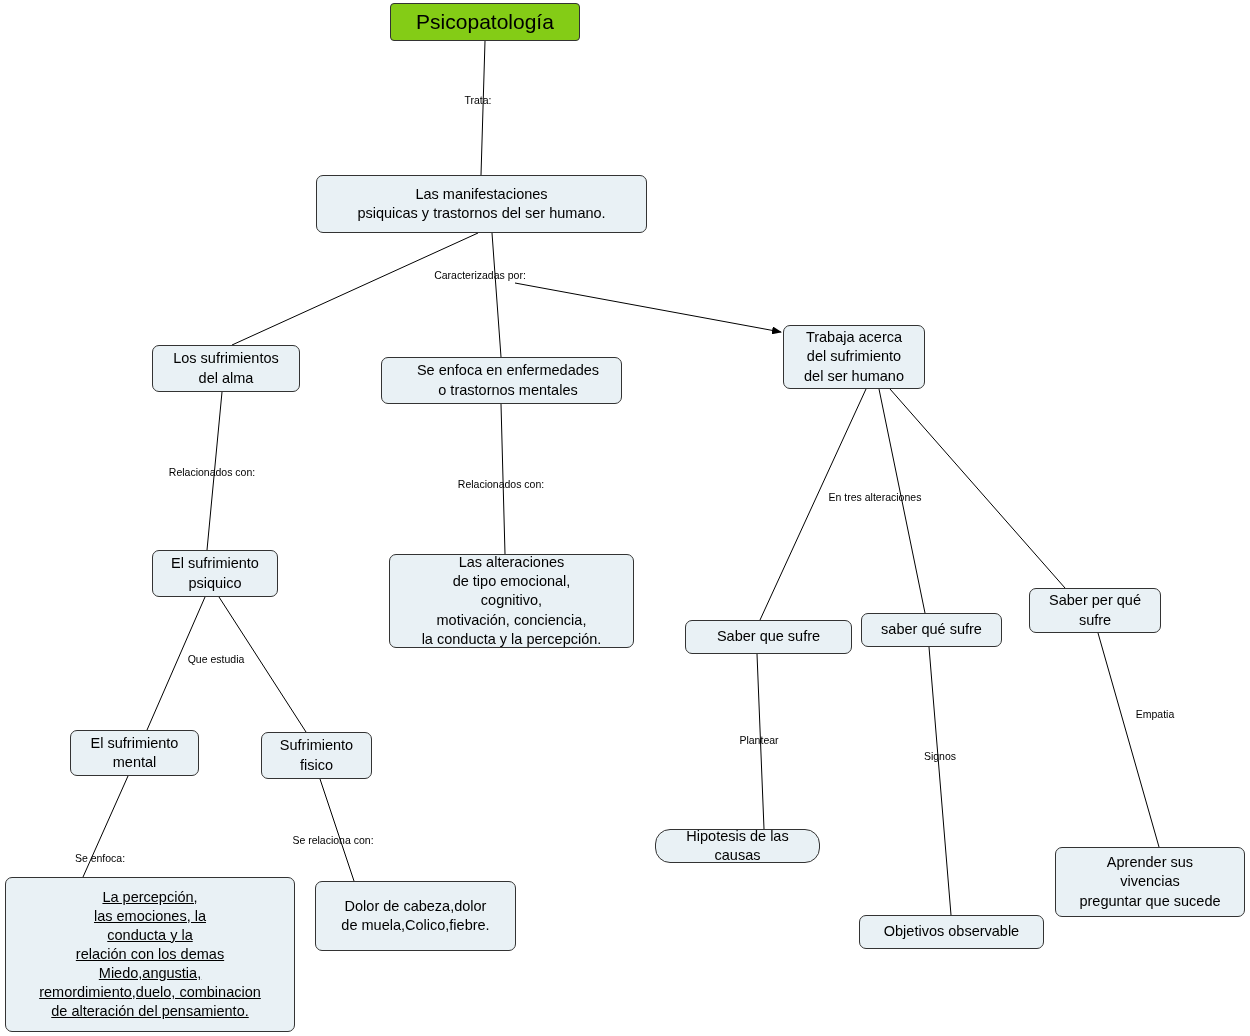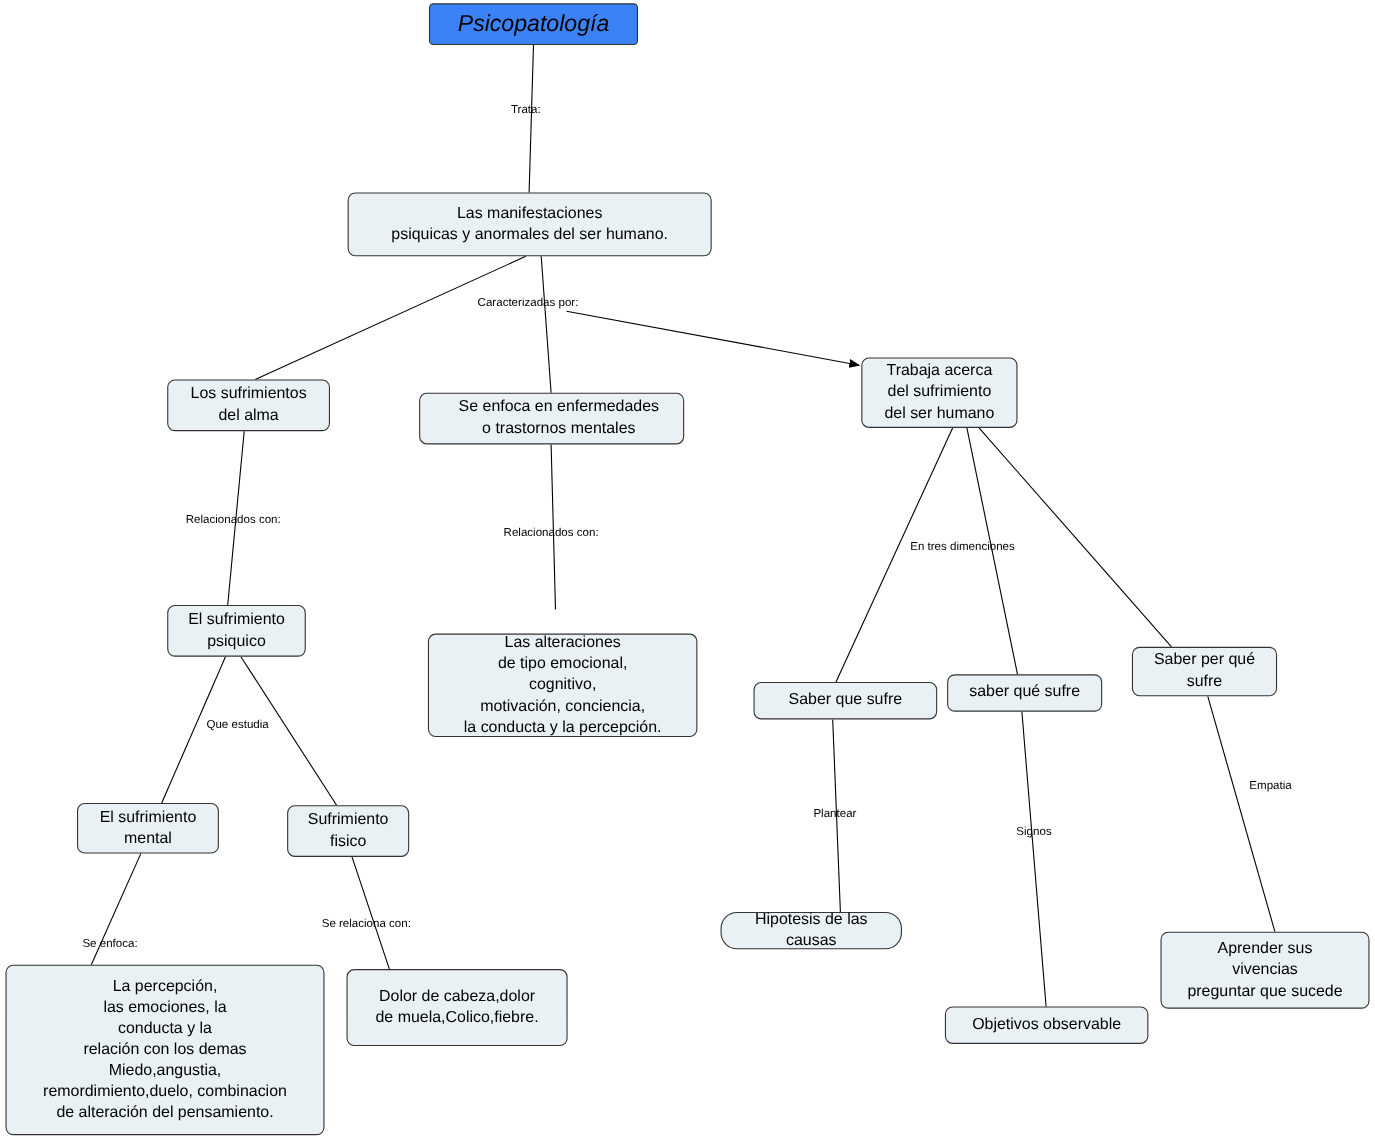--- a/index.html
+++ b/index.html
@@ -35,22 +35,21 @@
     text-align: center;
     display: flex;
     align-items: center;
     justify-content: center;
     padding: 4px 8px;
     white-space: pre-line;
   }
   .node.title {
     font-size: 21px;
     border-radius: 4px;
-    background: #3b82f6;
-    font-style: italic;
+    background: #84cc16;
   }
   .edge-label {
     position: absolute;
     font-size: 10.5px;
     color: #000000;
     white-space: nowrap;
     transform: translate(-50%, -50%);
     text-align: center;
   }
 </style>
@@ -79,64 +78,64 @@
         <line x1="128" y1="776" x2="83" y2="877"></line>
         <line x1="320" y1="779" x2="354" y2="881"></line>
         <line x1="757" y1="654" x2="764" y2="829"></line>
         <line x1="929" y1="647" x2="951" y2="915"></line>
         <line x1="1098" y1="633" x2="1159" y2="847"></line>
       </g>
   </svg>
   <div id="nodes-layer">
       <div class="node title" style="left: 390px; top: 3px; width: 190px; height: 38px;">Psicopatología</div>
       <div class="node" style="left: 316px; top: 175px; width: 331px; height: 58px;">Las manifestaciones
-psiquicas y anormales del ser humano.</div>
+psiquicas y trastornos del ser humano.</div>
       <div class="node" style="left: 152px; top: 345px; width: 148px; height: 47px;">Los sufrimientos
 del alma</div>
       <div class="node" style="left: 381px; top: 357px; width: 241px; height: 47px; padding-left: 21px;">Se enfoca en enfermedades
 o trastornos mentales</div>
       <div class="node" style="left: 783px; top: 325px; width: 142px; height: 64px;">Trabaja acerca
 del sufrimiento
 del ser humano</div>
       <div class="node" style="left: 152px; top: 550px; width: 126px; height: 47px;">El sufrimiento
 psiquico</div>
-      <div class="node" style="left: 389px; top: 554px; width: 245px; height: 94px; margin-top: 22px;">Las alteraciones
+      <div class="node" style="left: 389px; top: 554px; width: 245px; height: 94px;">Las alteraciones
 de tipo emocional,
 cognitivo,
 motivación, conciencia,
 la conducta y la percepción.</div>
       <div class="node" style="left: 685px; top: 620px; width: 167px; height: 34px;">Saber que sufre</div>
       <div class="node" style="left: 861px; top: 613px; width: 141px; height: 34px;">saber qué sufre</div>
       <div class="node" style="left: 1029px; top: 588px; width: 132px; height: 45px;">Saber per qué
 sufre</div>
       <div class="node" style="left: 70px; top: 730px; width: 129px; height: 46px;">El sufrimiento
 mental</div>
       <div class="node" style="left: 261px; top: 732px; width: 111px; height: 47px;">Sufrimiento
 fisico</div>
       <div class="node" style="left: 655px; top: 829px; width: 165px; height: 34px; border-radius: 15px;">Hipotesis de las causas</div>
-      <div class="node" style="left: 5px; top: 877px; width: 290px; height: 155px;">La percepción,
+      <div class="node" style="left: 5px; top: 877px; width: 290px; height: 155px; text-decoration: underline;">La percepción,
 las emociones, la
 conducta y la
 relación con los demas
 Miedo,angustia,
 remordimiento,duelo, combinacion
 de alteración del pensamiento.</div>
       <div class="node" style="left: 315px; top: 881px; width: 201px; height: 70px;">Dolor de cabeza,dolor
 de muela,Colico,fiebre.</div>
       <div class="node" style="left: 859px; top: 915px; width: 185px; height: 34px;">Objetivos observable</div>
       <div class="node" style="left: 1055px; top: 847px; width: 190px; height: 70px;">Aprender sus
 vivencias
 preguntar que sucede</div>
     </div>
   <div id="labels-layer">
       <div class="edge-label" style="left: 478px; top: 100px;">Trata:</div>
       <div class="edge-label" style="left: 480px; top: 275px;">Caracterizadas por:</div>
       <div class="edge-label" style="left: 212px; top: 472px;">Relacionados con:</div>
       <div class="edge-label" style="left: 501px; top: 484px;">Relacionados con:</div>
-      <div class="edge-label" style="left: 875px; top: 497px;">En tres dimenciones</div>
+      <div class="edge-label" style="left: 875px; top: 497px;">En tres alteraciones</div>
       <div class="edge-label" style="left: 216px; top: 659px;">Que estudia</div>
       <div class="edge-label" style="left: 759px; top: 740px;">Plantear</div>
       <div class="edge-label" style="left: 940px; top: 756px;">Signos</div>
       <div class="edge-label" style="left: 1155px; top: 714px;">Empatia</div>
       <div class="edge-label" style="left: 100px; top: 858px;">Se enfoca:</div>
       <div class="edge-label" style="left: 333px; top: 840px;">Se relaciona con:</div>
     </div>
 </div>
 
 </body></html>

